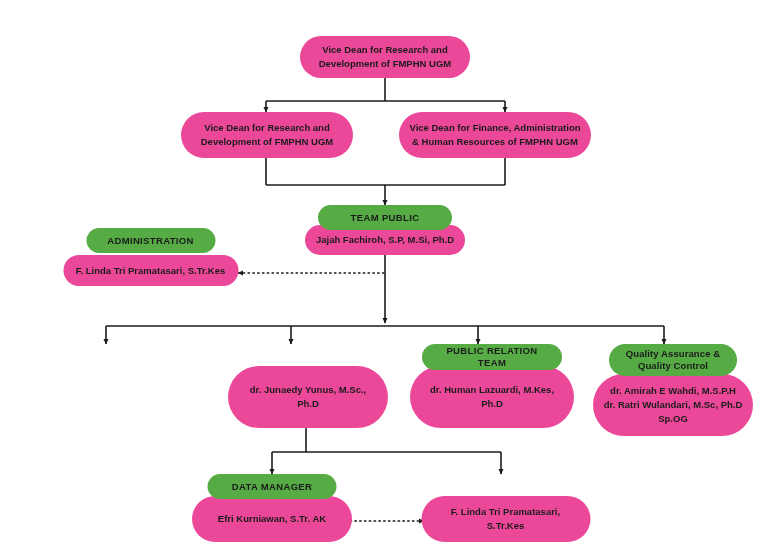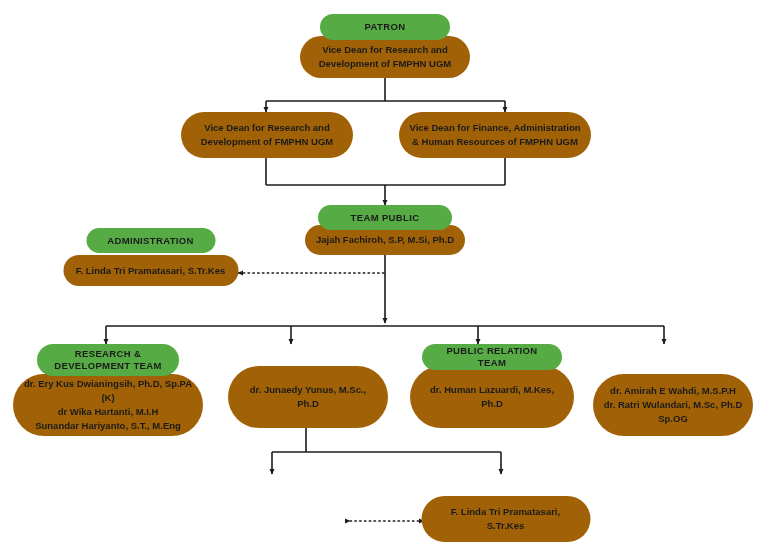--- a/index.html
+++ b/index.html
@@ -50,21 +50,21 @@
     line-height: 1.25;
   }
   .node-header.mixed {
     letter-spacing: 0.1px;
     font-weight: 700;
   }
   .node-body {
     position: absolute;
     left: 50%;
     transform: translateX(-50%);
-    background: #a16207;
+    background: #ec4899;
     color: #1b1b1b;
     border-radius: 999px;
     display: flex;
     align-items: center;
     justify-content: center;
     text-align: center;
     font-size: 9.5px;
     font-weight: 700;
     box-sizing: border-box;
     padding: 4px 10px;
@@ -115,21 +115,20 @@
     </g>
 
     <g stroke="#1b1b1b" stroke-width="1.4" fill="none" stroke-dasharray="1.6 3.2" stroke-linecap="round">
       <path d="M384,273 L238,273" marker-end="url(#arrow-left)"></path>
 
       <path d="M350,521 L424,521" marker-end="url(#arrow)" marker-start="url(#arrow-left)"></path>
     </g>
   </svg>
 
   <div class="node" style="left:300px; top:14px; width:170px; height:64px;">
-    <div class="node-header" style="width:130px; height:26px; top:0;">PATRON</div>
     <div class="node-body" style="width:170px; height:42px; top:22px;">Vice Dean for Research and
 Development of FMPHN UGM</div>
   </div>
 
   <div class="node" style="left:181px; top:112px; width:172px; height:46px;">
     <div class="node-body" style="width:172px; height:46px; top:0;">Vice Dean for Research and
 Development of FMPHN UGM</div>
   </div>
 
   <div class="node" style="left:399px; top:112px; width:192px; height:46px;">
@@ -140,41 +139,40 @@
   <div class="node" style="left:305px; top:205px; width:160px; height:50px;">
     <div class="node-header" style="width:134px; height:25px; top:0;">TEAM PUBLIC</div>
     <div class="node-body" style="width:160px; height:30px; top:20px;">Jajah Fachiroh, S.P, M.Si, Ph.D</div>
   </div>
 
   <div class="node" style="left:63px; top:228px; width:175px; height:58px;">
     <div class="node-header" style="width:129px; height:25px; top:0;">ADMINISTRATION</div>
     <div class="node-body" style="width:175px; height:31px; top:27px;">F. Linda Tri Pramatasari, S.Tr.Kes</div>
   </div>
 
-  <div class="node" style="left:13px; top:344px; width:190px; height:92px;">
-    <div class="node-header" style="width:142px; height:32px; top:0;">RESEARCH &amp; DEVELOPMENT
-TEAM</div>
-    <div class="node-body" style="width:190px; height:62px; top:30px;">dr. Ery Kus Dwianingsih, Ph.D, Sp.PA (K)
-dr Wika Hartanti, M.I.H
-Sunandar Hariyanto, S.T., M.Eng</div>
-  </div>
 
   <div class="node" style="left:228px; top:344px; width:160px; height:84px;">
     <div class="node-body" style="width:160px; height:62px; top:22px;">dr. Junaedy Yunus, M.Sc., Ph.D</div>
   </div>
 
   <div class="node" style="left:410px; top:344px; width:164px; height:84px;">
     <div class="node-header" style="width:140px; height:26px; top:0;">PUBLIC RELATION TEAM</div>
     <div class="node-body" style="width:164px; height:62px; top:22px;">dr. Human Lazuardi, M.Kes, Ph.D</div>
   </div>
 
   <div class="node" style="left:593px; top:344px; width:160px; height:92px;">
+    <div class="node-header mixed" style="width:128px; height:32px; top:0;">Quality Assurance &amp;
+Quality Control</div>
     <div class="node-body" style="width:160px; height:62px; top:30px;">dr. Amirah E Wahdi, M.S.P.H
 dr. Ratri Wulandari, M.Sc, Ph.D
 Sp.OG</div>
   </div>
 
+  <div class="node" style="left:192px; top:474px; width:160px; height:68px;">
+    <div class="node-header" style="width:129px; height:25px; top:0;">DATA MANAGER</div>
+    <div class="node-body" style="width:160px; height:46px; top:22px;">Efri Kurniawan, S.Tr. AK</div>
+  </div>
 
   <div class="node" style="left:421px; top:474px; width:169px; height:68px;">
     <div class="node-body" style="width:169px; height:46px; top:22px;">F. Linda Tri Pramatasari, S.Tr.Kes</div>
   </div>
 
 </div>
 
 </body></html>

